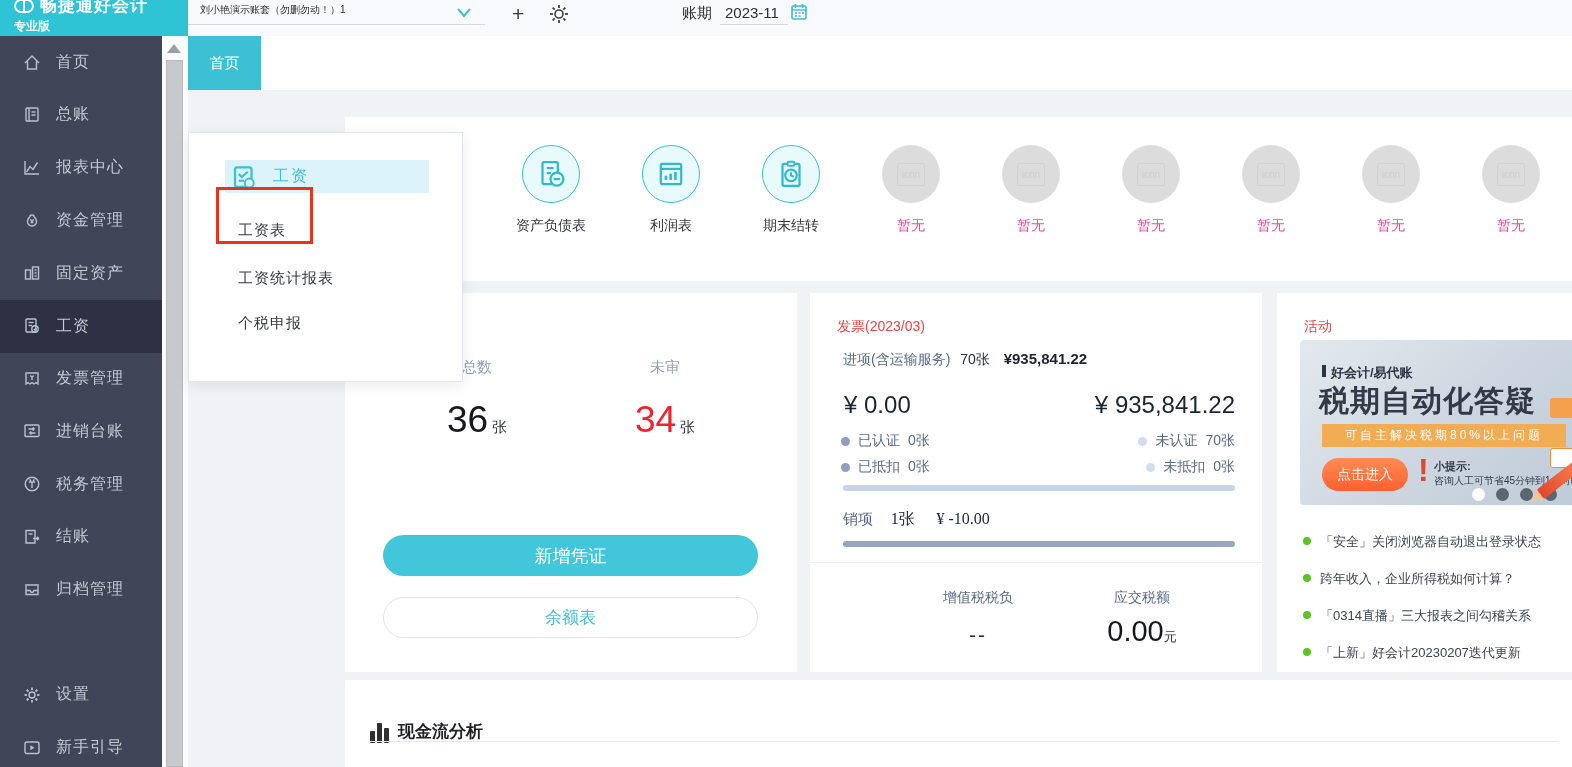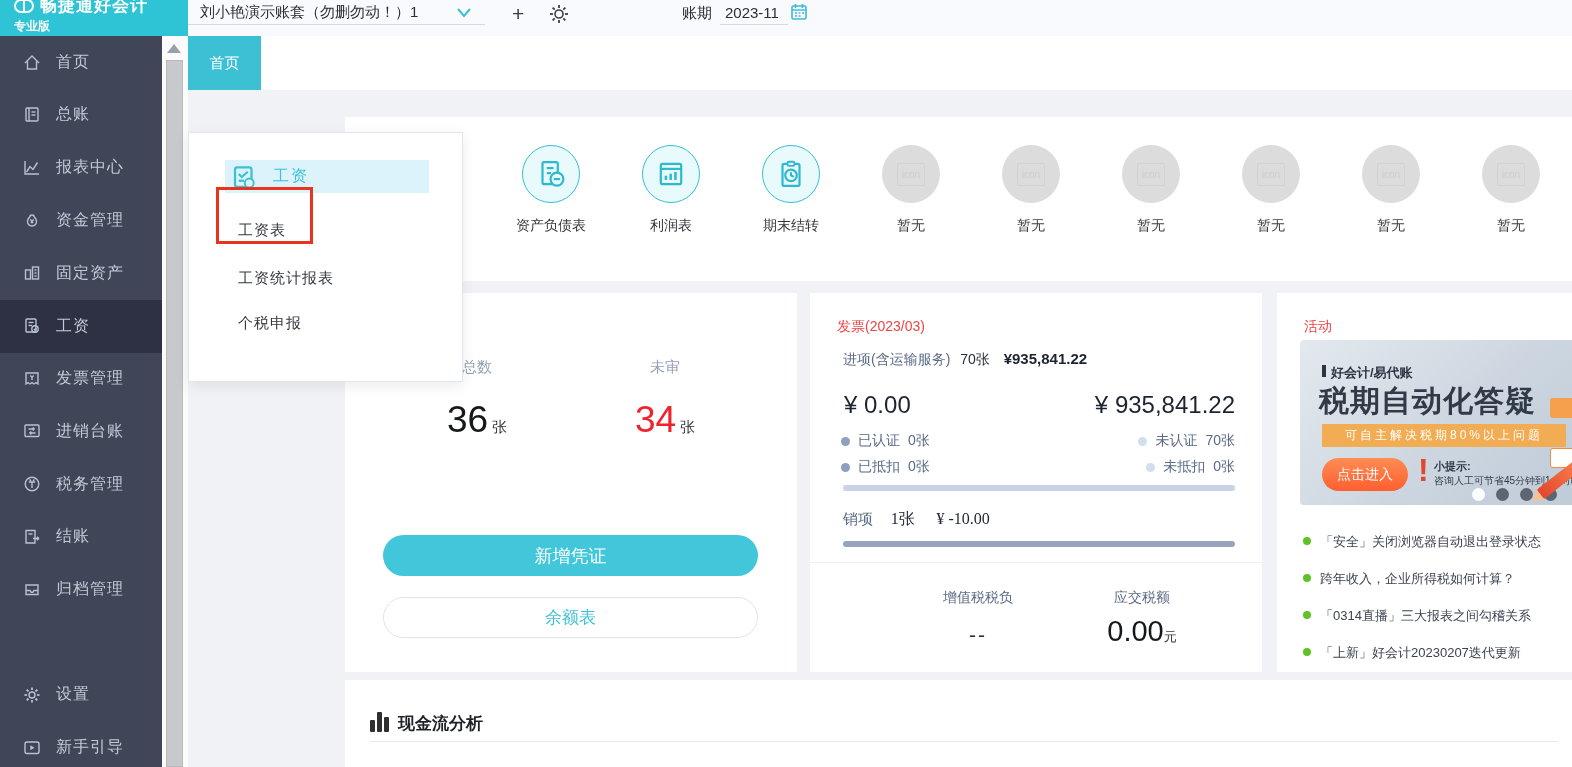--- a/index.html
+++ b/index.html
@@ -7,21 +7,21 @@
   body { font-family:"Liberation Sans","DejaVu Sans",sans-serif; background:#f0f2f5; position:relative; }
   .abs { position:absolute; }
 
   
   #topbar { left:0; top:0; width:1572px; height:36px; background:#f9fafd; }
   #logo { left:0; top:0; width:188px; height:36px; background:#2ec4d6; color:#fff; padding:0 10px 0 14px; overflow:hidden; }
   #logo .l1 { font-size:17px; font-weight:bold; letter-spacing:1px; margin-top:-6px; display:flex; align-items:center; gap:6px; }
   #logo .l2 { font-size:12px; font-weight:bold; margin-top:1px; }
   .logo-mark { display:inline-block; width:20px; height:14px; border:2px solid #fff; border-radius:8px; position:relative; }
   .logo-mark:after { content:""; position:absolute; left:7px; top:-3px; width:2px; height:14px; background:#fff; }
-  #account { left:200px; top:3px; font-size:15px; color:#2b2f36; cursor:pointer; }
+  #account { left:200px; top:3px; font-size:10px; color:#2b2f36; cursor:pointer; }
   #account-underline { left:188px; top:24px; width:297px; height:1px; background:#d6d9de; }
   .chev { left:455px; top:6px; }
   #plus-icon { left:512px; top:2px; font-size:21px; color:#3a3f46; font-weight:400; cursor:pointer; }
   #gear-icon { left:548px; top:3px; cursor:pointer; }
   #switch-old { left:592px; top:1px; height:23px; padding:0 10px; background:#fff; border:1px solid #c9ccd2; border-radius:8px; font-size:14px; color:#33373d; line-height:21px; cursor:pointer;margin-top:44px; }
   #period-label { left:682px; top:4px; font-size:15px; color:#2b2f36; }
   #period-value { left:725px; top:4px; font-size:15px; color:#2b2f36; cursor:pointer; }
   #period-underline { left:720px; top:24px; width:68px; height:1px; background:#d6d9de; }
   #calendar-icon { left:790px; top:3px; cursor:pointer; }
 
@@ -41,21 +41,21 @@
   #tabrow { left:188px; top:36px; width:1384px; height:54px; background:#fff; }
   #tab-home { position:absolute; left:0; top:0; width:73px; height:54px; background:#3bc0d4; color:#fff; font-size:15px; display:flex; align-items:center; justify-content:center; cursor:pointer; }
 
   
   #iconpanel { left:345px; top:117px; width:1227px; height:164px; background:#fff; }
   .qitem { position:absolute; top:28px; width:110px; text-align:center; }
   .qcircle { width:58px; height:58px; border-radius:50%; margin:0 auto; display:flex; align-items:center; justify-content:center; }
   .qcircle.teal { background:#e9fafd; border:1px solid #35c0d4; cursor:pointer; }
   .qcircle.gray { background:#dcdcdc; }
   .qlabel { margin-top:14px; font-size:14px; color:#33373d; }
-  .qlabel.gray { color:#404040; }
+  .qlabel.gray { color:#ec4899; }
   .icon-ph { font-size:10px; color:#cdcdcd; border:1px solid #d2d2d2; border-radius:2px; padding:5px 4px; background:#dcdcdc; }
 
   
   .card { background:#fff; position:absolute; }
   #card-voucher { left:345px; top:293px; width:452px; height:379px; }
   #card-invoice { left:810px; top:293px; width:452px; height:379px; }
   #card-activity { left:1277px; top:293px; width:303px; height:379px; overflow:hidden; }
 
   
   .vcol { position:absolute; top:65px; width:160px; text-align:center; }
@@ -111,21 +111,21 @@
   #popup { left:188px; top:132px; width:275px; height:250px; background:#fff; border:1px solid #e2e5ea; box-shadow:0 4px 14px rgba(0,0,0,.08); z-index:30; }
   #popup-head { position:absolute; left:36px; top:27px; width:204px; height:33px; background:#ddf3fb; display:flex; align-items:center; cursor:pointer; }
   #popup-head .txt { font-size:16px; color:#3bc0d4; margin-left:14px; letter-spacing:2px; }
   #popup-head svg { margin-left:4px; }
   .popup-item { position:absolute; left:49px; font-size:15px; color:#33373d; cursor:pointer; letter-spacing:1px; }
 
   #annotation-box { left:216px; top:187px; width:97px; height:57px; border:3px solid #e8341c; z-index:40; pointer-events:none; }
 
   
   #card-cashflow { left:345px; top:680px; width:1227px; height:87px; }
-  #cashflow-head { position:absolute; left:25px; top:32px; display:flex; align-items:flex-start; gap:9px; font-size:17px; font-weight:bold; color:#1f2329; }
+  #cashflow-head { position:absolute; left:25px; top:40px; display:flex; align-items:flex-end; gap:9px; font-size:17px; font-weight:bold; color:#1f2329; }
   #cashflow-divider { position:absolute; left:25px; top:61px; width:1188px; height:1px; background:#e6e8ec; }
   .cfbars { display:inline-flex; align-items:flex-end; gap:2px; height:20px; }
   .cfbars i { display:block; width:5px; background:#2f2f2f; border-radius:1px; }
 </style>
 </head>
 <body>
 
 <div id="topbar" class="abs"></div>
 <div id="logo" class="abs">
   <div class="l1">

